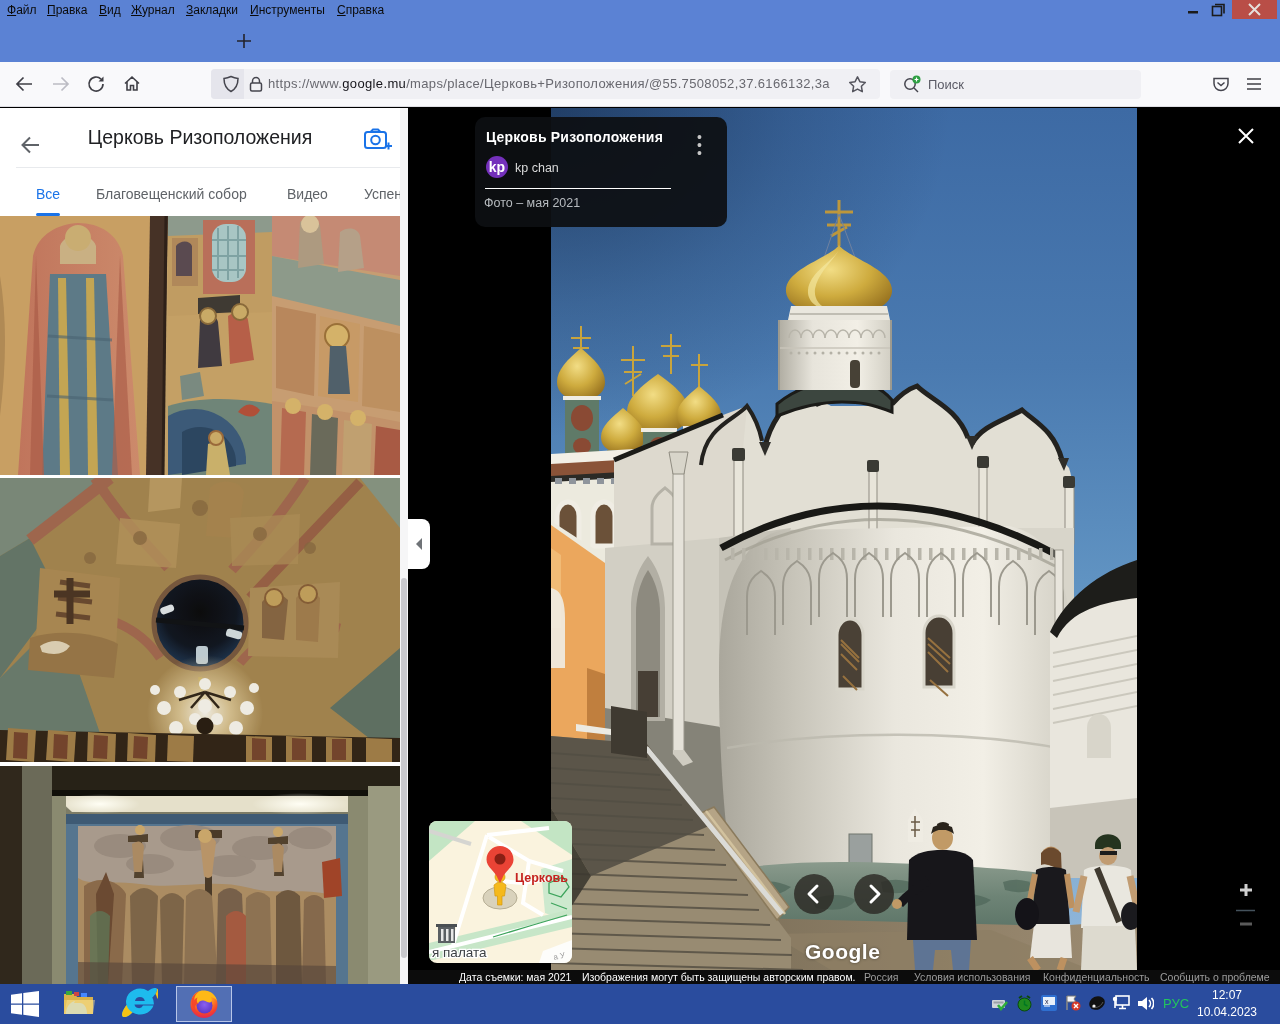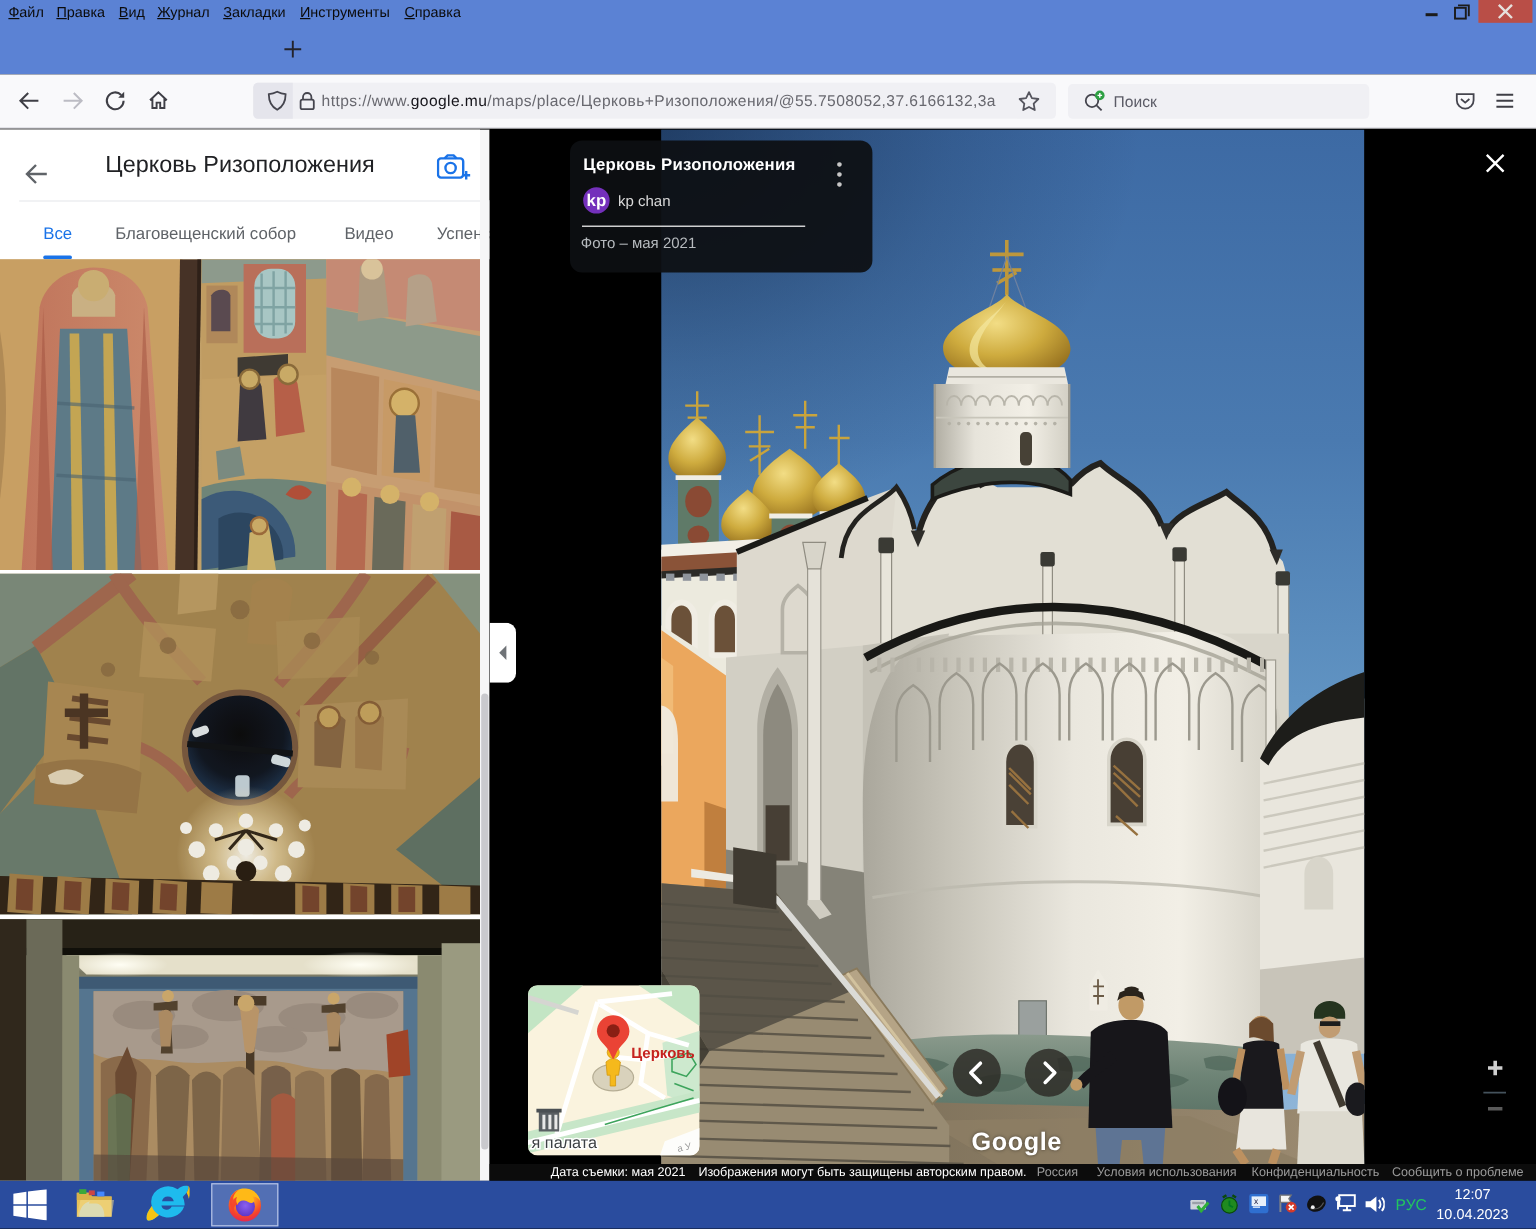--- a/index.html
+++ b/index.html
@@ -43,21 +43,21 @@
 #infocard{left:475px;top:9px;width:252px;height:110px;background:rgba(13,15,18,.93);border-radius:10px;color:#fff}
 #infocard .t1{position:absolute;left:11px;top:12px;font-size:14px;font-weight:700;letter-spacing:.2px}
 #infocard .kp{position:absolute;left:11px;top:39px;width:22px;height:22px;border-radius:50%;background:#7430bb;color:#fff;font-size:14px;font-weight:700;text-align:center;line-height:22px}
 #infocard .nm{position:absolute;left:40px;top:44px;font-size:12.5px;color:#d9d9d9}
 #infocard .dv{position:absolute;left:10px;top:71px;width:186px;height:1px;background:#fff}
 #infocard .dt{position:absolute;left:9px;top:79px;font-size:12.5px;color:#b7bbbf}
 #infocard .dots{position:absolute;left:222px;top:16px;color:#c6c6c6;font-size:14px;letter-spacing:0;line-height:8px}
 #closex{left:1238px;top:20px;width:16px;height:16px}
 #navL{left:794px;top:766px;width:40px;height:40px;border-radius:50%;background:rgba(44,41,37,.82)}
 #navR{left:854px;top:766px;width:40px;height:40px;border-radius:50%;background:rgba(44,41,37,.82)}
-#glogo{left:805px;top:832px;width:80px;text-align:right;font-size:21px;font-weight:700;color:#fff;letter-spacing:.5px;text-shadow:0 0 3px rgba(0,0,0,.5)}
+#glogo{left:805px;top:832px;width:80px;text-align:left;font-size:21px;font-weight:700;color:#fff;letter-spacing:.5px;text-shadow:0 0 3px rgba(0,0,0,.5)}
 #attrib{left:408px;top:862px;width:872px;height:14px;background:#0c0c0c;font-size:10.5px;color:#fff;white-space:nowrap}
 #attrib span{position:absolute;top:1px}
 #attrib .g{color:#9c9c9c}
 #zoomctl{left:1236px;top:772px;width:20px;height:56px}
 
 #taskbar{left:0;top:984px;width:1280px;height:40px;background:#2a4c9e}
 #ffbtn{left:176px;top:2px;width:56px;height:36px;background:#526fb4;border:1px solid #b8c6e8}
 #clock{position:absolute;right:8px;top:3px;width:90px;text-align:center;color:#fff;font-size:12px;line-height:17px}
 #rus{position:absolute;left:1163px;top:12px;color:#22c55e;font-size:13px}
 </style></head>
@@ -734,21 +734,21 @@
 <span class="g" style="left:506px">Условия использования</span>
 <span class="g" style="left:635px">Конфиденциальность</span>
 <span class="g" style="left:752px">Сообщить о проблеме</span>
 </div>
 <svg class="abs" id="zoomctl" width="20" height="56">
         <path d="M10 4v12M4 10h12" stroke="#cfcfcf" stroke-width="3"></path>
         <path d="M0 30.5h19" stroke="#44525c" stroke-width="1.5"></path>
         <path d="M4 44h12" stroke="#5a5a5a" stroke-width="3"></path>
       </svg>
 
-<div class="abs" id="minimap" style="left:440px;top:713px;width:121px;height:142px">
+<div class="abs" id="minimap" style="left:429px;top:713px;width:121px;height:142px">
         <svg width="143" height="142" viewBox="0 0 143 142" style="border-radius:8px;display:block">
 <rect width="143" height="142" fill="#faf3de"></rect>
 <path d="M0 0 L46 0 L0 40z" fill="#c3e5c4"></path>
 <path d="M92 0 L143 0 L143 34 L116 16z" fill="#c3e5c4"></path>
 <path d="M112 48 L143 38 L143 102 L116 92z" fill="#cde9ce"></path>
 <path d="M0 122 L143 88 L143 106 L0 140z" fill="#c7e6c8"></path>
 <g stroke="#fff" stroke-width="4" fill="none">
 <path d="M-4 132 L143 96"></path>
 <path d="M24 124 L58 14"></path>
 <path d="M58 14 L120 7"></path>

